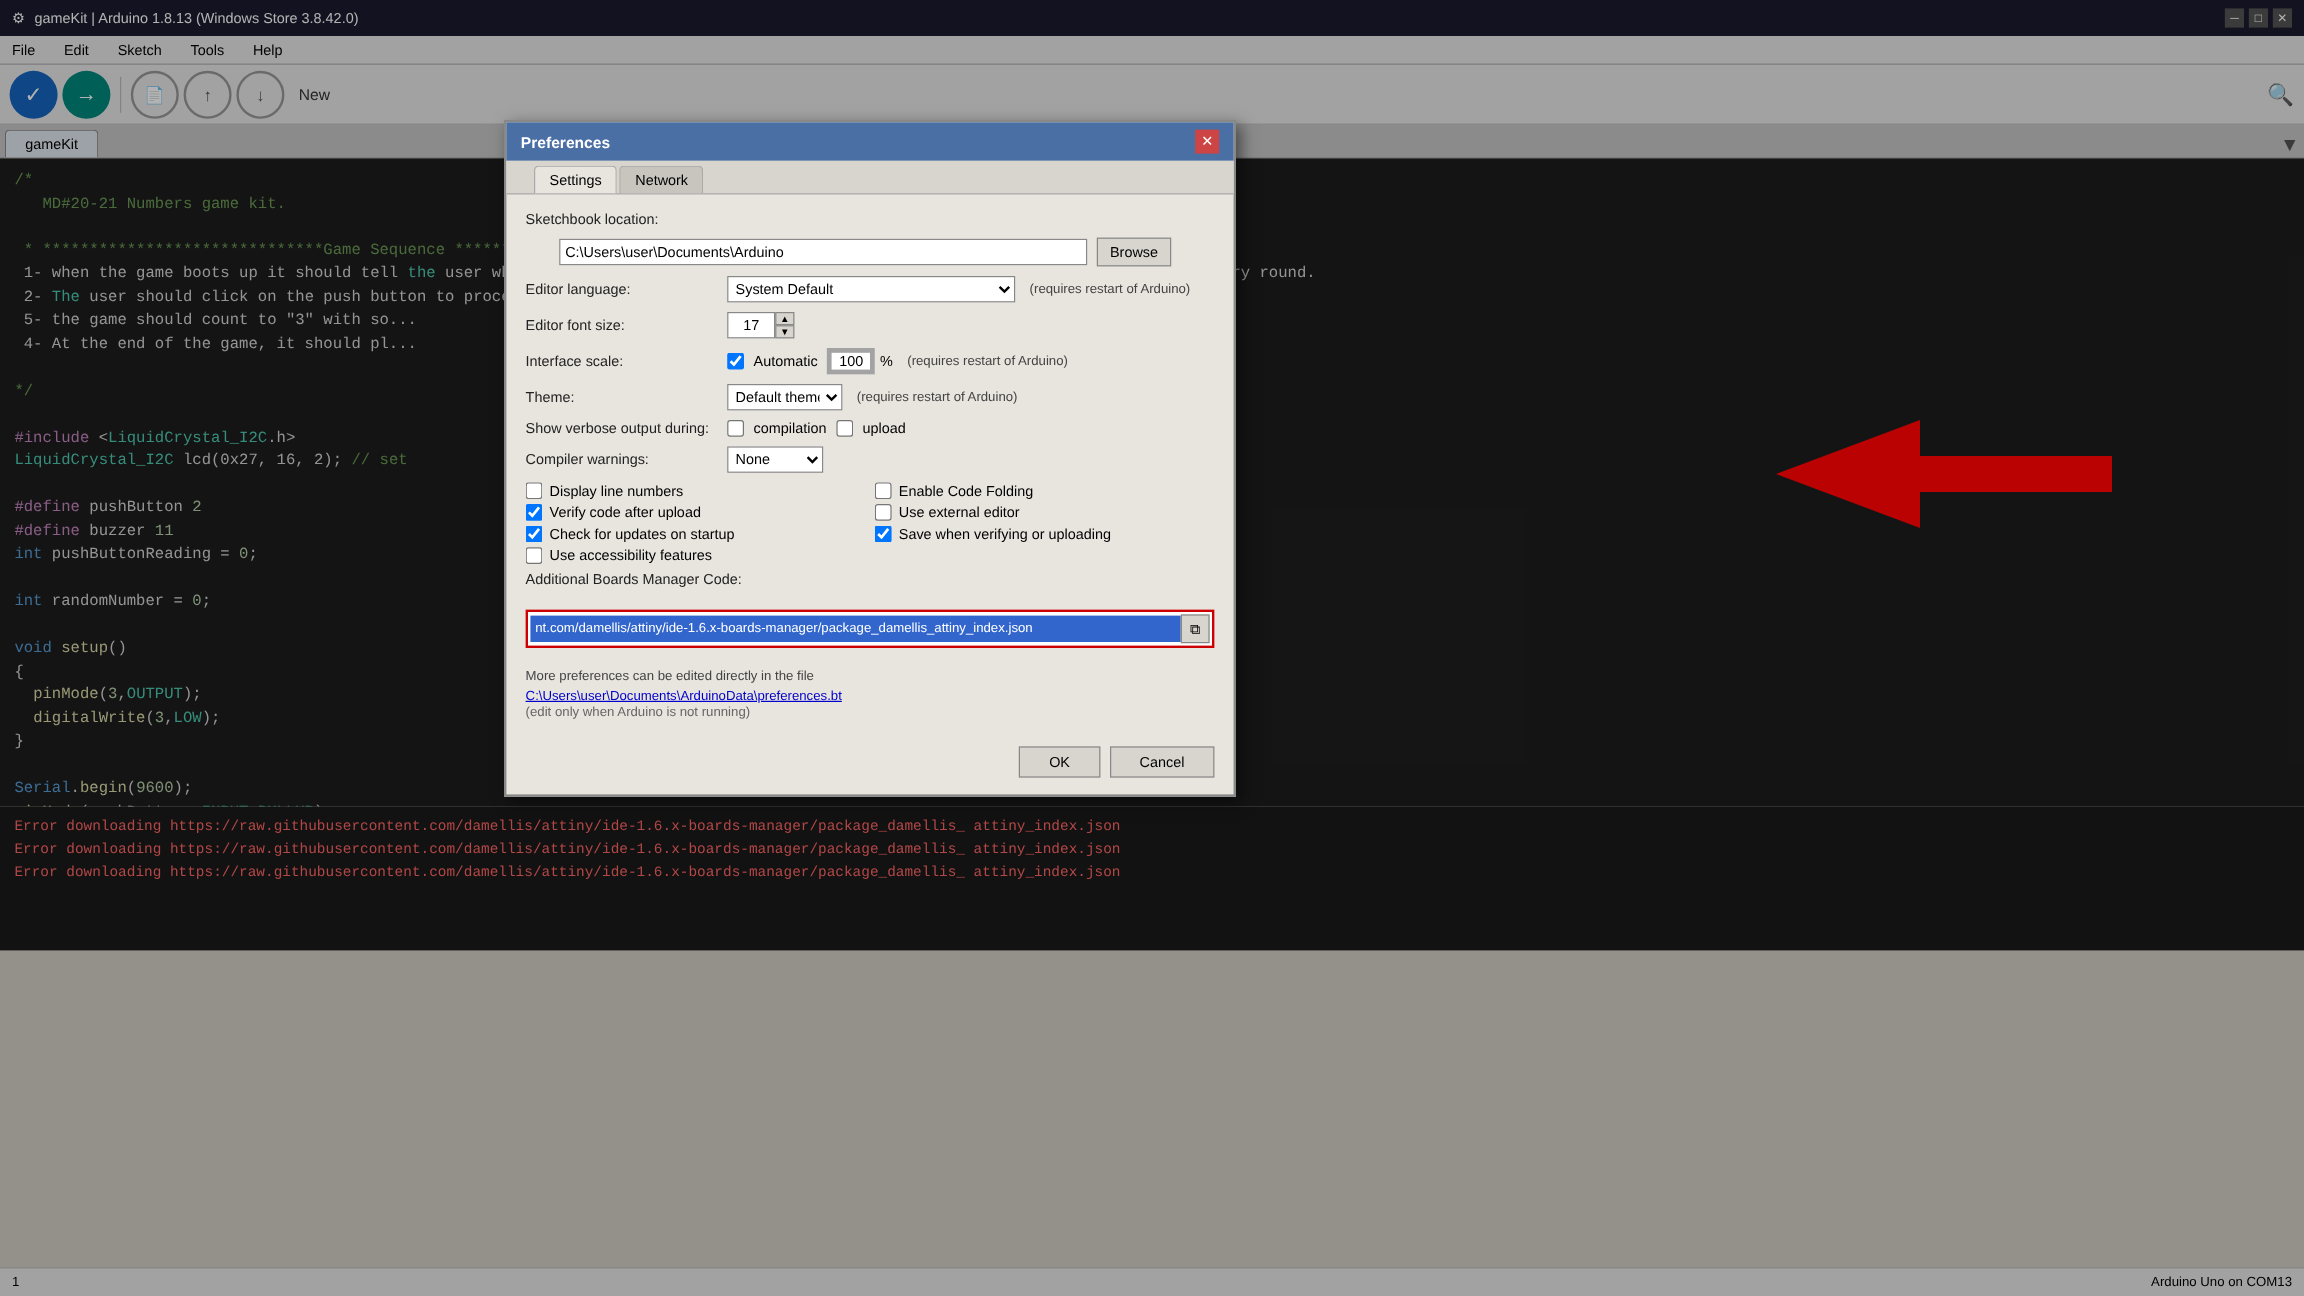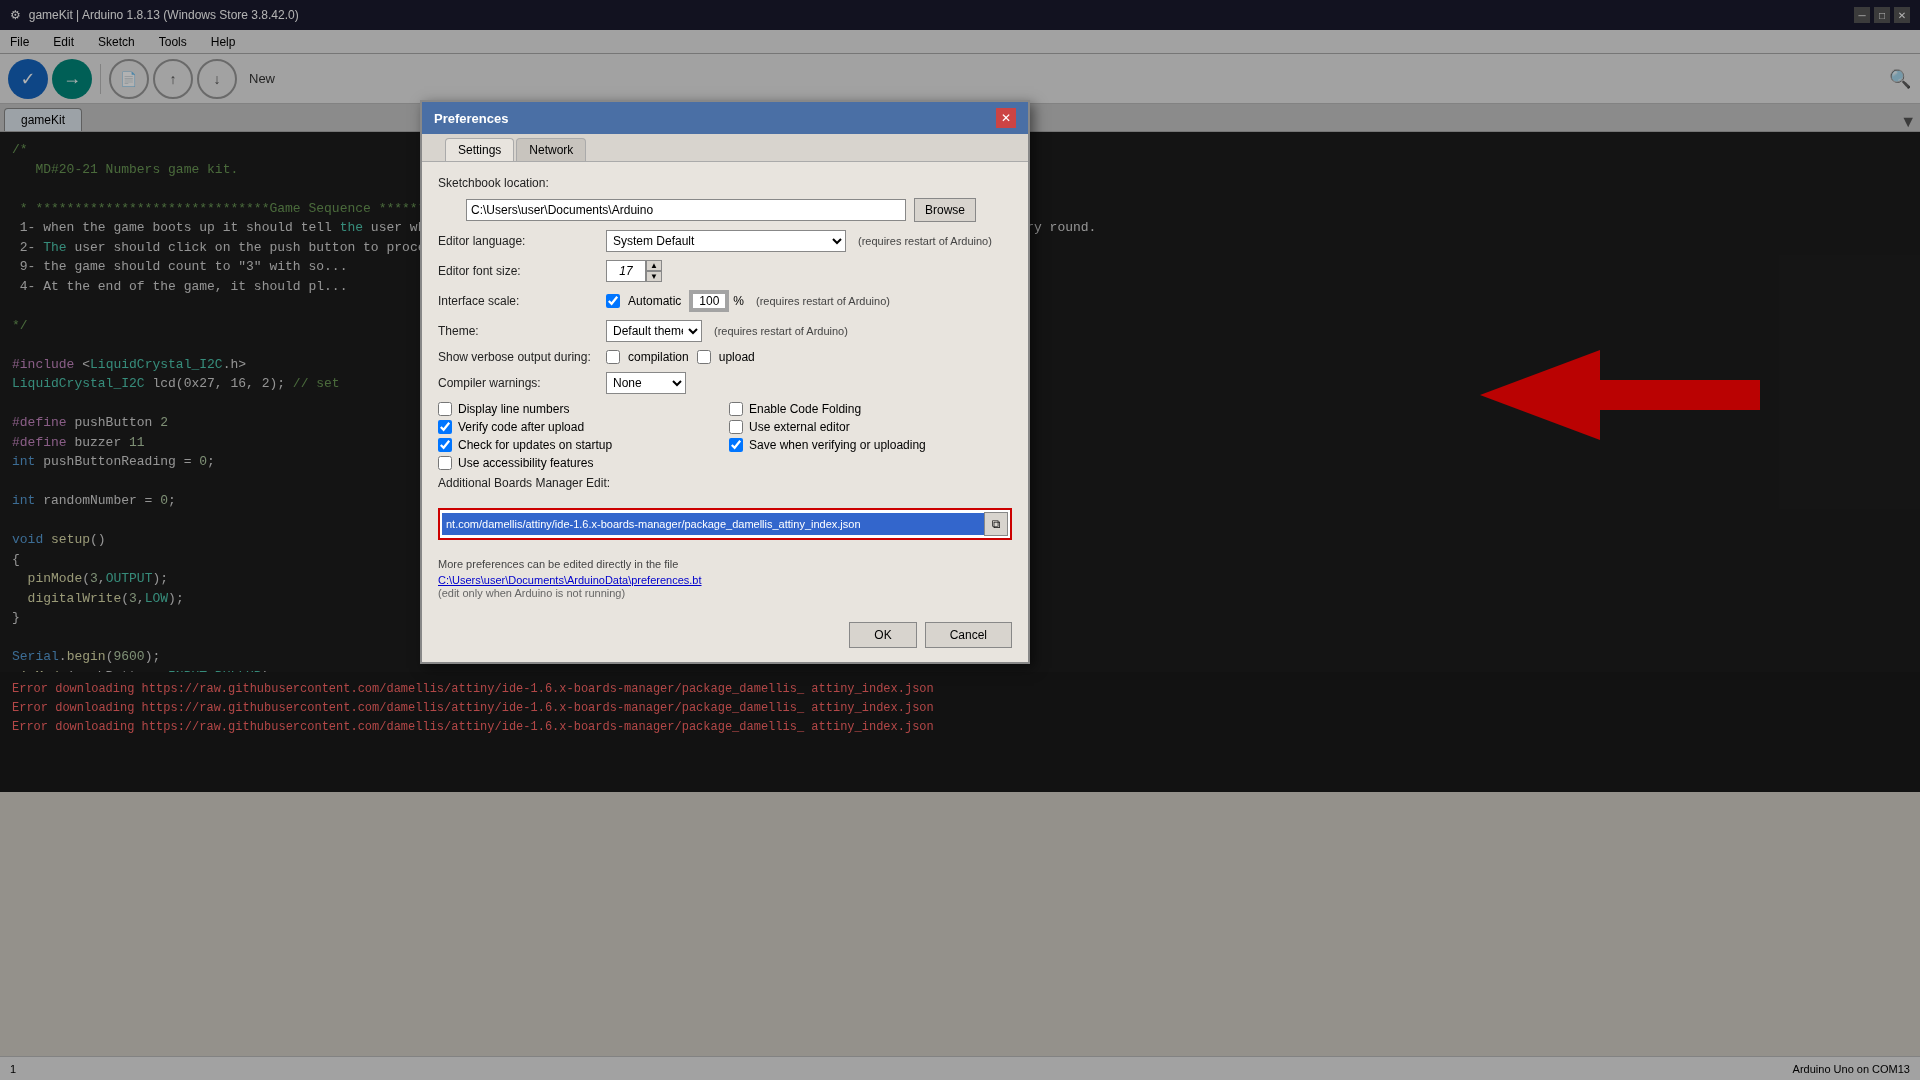--- a/index.html
+++ b/index.html
@@ -345,21 +345,20 @@
     .spinner-wrapper {
       display: flex;
       align-items: center;
     }
     .spinner-wrapper input {
       width: 40px;
       height: 22px;
       border: 1px solid #888;
       text-align: center;
       font-size: 12px;
-      font-style: italic;
     }
     .spinner-btns {
       display: flex;
       flex-direction: column;
     }
     .spinner-btn {
       width: 16px; height: 11px;
       background: #d8d4ce;
       border: 1px solid #888;
       font-size: 8px;
@@ -420,21 +419,21 @@
   <div id="scrollbar-right-tabs">▼</div>
 </div>
 
 <div id="editor-area">
   <div class="code-line kw-comment">/*</div>
   <div class="code-line kw-comment">   MD#20-21 Numbers game kit.</div>
   <div class="code-line">&nbsp;</div>
   <div class="code-line kw-comment"> * ******************************Game Sequence *****************************</div>
   <div class="code-line"><span style="color:#d4d4d4"> 1- when the game boots up it should tell </span><span style="color:#4ec9b0">the</span><span style="color:#d4d4d4"> user what is the number that he/she should play on. That number changes randomly every round.</span></div>
   <div class="code-line"><span style="color:#d4d4d4"> 2- </span><span style="color:#4ec9b0">The</span><span style="color:#d4d4d4"> user should click on the push button to proceed to the game, that tells the game that...</span></div>
-  <div class="code-line"> 9- the game should count to "3" with so...</div>
+  <div class="code-line"> 5- the game should count to "3" with so...</div>
   <div class="code-line"> 4- At the end of the game, it should pl...</div>
   <div class="code-line">&nbsp;</div>
   <div class="code-line kw-comment">*/</div>
   <div class="code-line">&nbsp;</div>
   <div class="code-line"><span style="color:#c586c0">#include</span><span style="color:#d4d4d4"> &lt;</span><span style="color:#4ec9b0">LiquidCrystal_I2C</span><span style="color:#d4d4d4">.h&gt;</span></div>
   <div class="code-line"><span style="color:#4ec9b0">LiquidCrystal_I2C</span><span style="color:#d4d4d4"> lcd(0x27, 16, 2); </span><span style="color:#6a9955">// set</span></div>
   <div class="code-line">&nbsp;</div>
   <div class="code-line"><span style="color:#c586c0">#define</span><span style="color:#d4d4d4"> pushButton </span><span style="color:#b5cea8">2</span></div>
   <div class="code-line"><span style="color:#c586c0">#define</span><span style="color:#d4d4d4"> buzzer </span><span style="color:#b5cea8">11</span></div>
   <div class="code-line"><span style="color:#569cd6">int</span><span style="color:#d4d4d4"> pushButtonReading = </span><span style="color:#b5cea8">0</span><span style="color:#d4d4d4">;</span></div>
@@ -573,21 +572,21 @@
           <span>Save when verifying or uploading</span>
         </div>
         <div class="checkbox-item">
           <input type="checkbox" class="pref-checkbox" style="">
           <span>Use accessibility features</span>
         </div>
       </div>
 
       
       <div class="pref-row">
-        <span class="pref-label" style="min-width:auto;">Additional Boards Manager Edit:</span>
+        <span class="pref-label" style="min-width:auto;">Additional Boards Manager Code:</span>
       </div>
       <div id="url-row">
         <input type="text" id="url-input" value="nt.com/damellis/attiny/ide-1.6.x-boards-manager/package_damellis_attiny_index.json" style="">
         <button id="url-copy-btn">⧉</button>
       </div>
 
       
       <div id="more-prefs-text">More preferences can be edited directly in the file</div>
       <a id="prefs-file-path">C:\Users\user\Documents\ArduinoData\preferences.bt</a>
       <span id="prefs-file-note">(edit only when Arduino is not running)</span>

